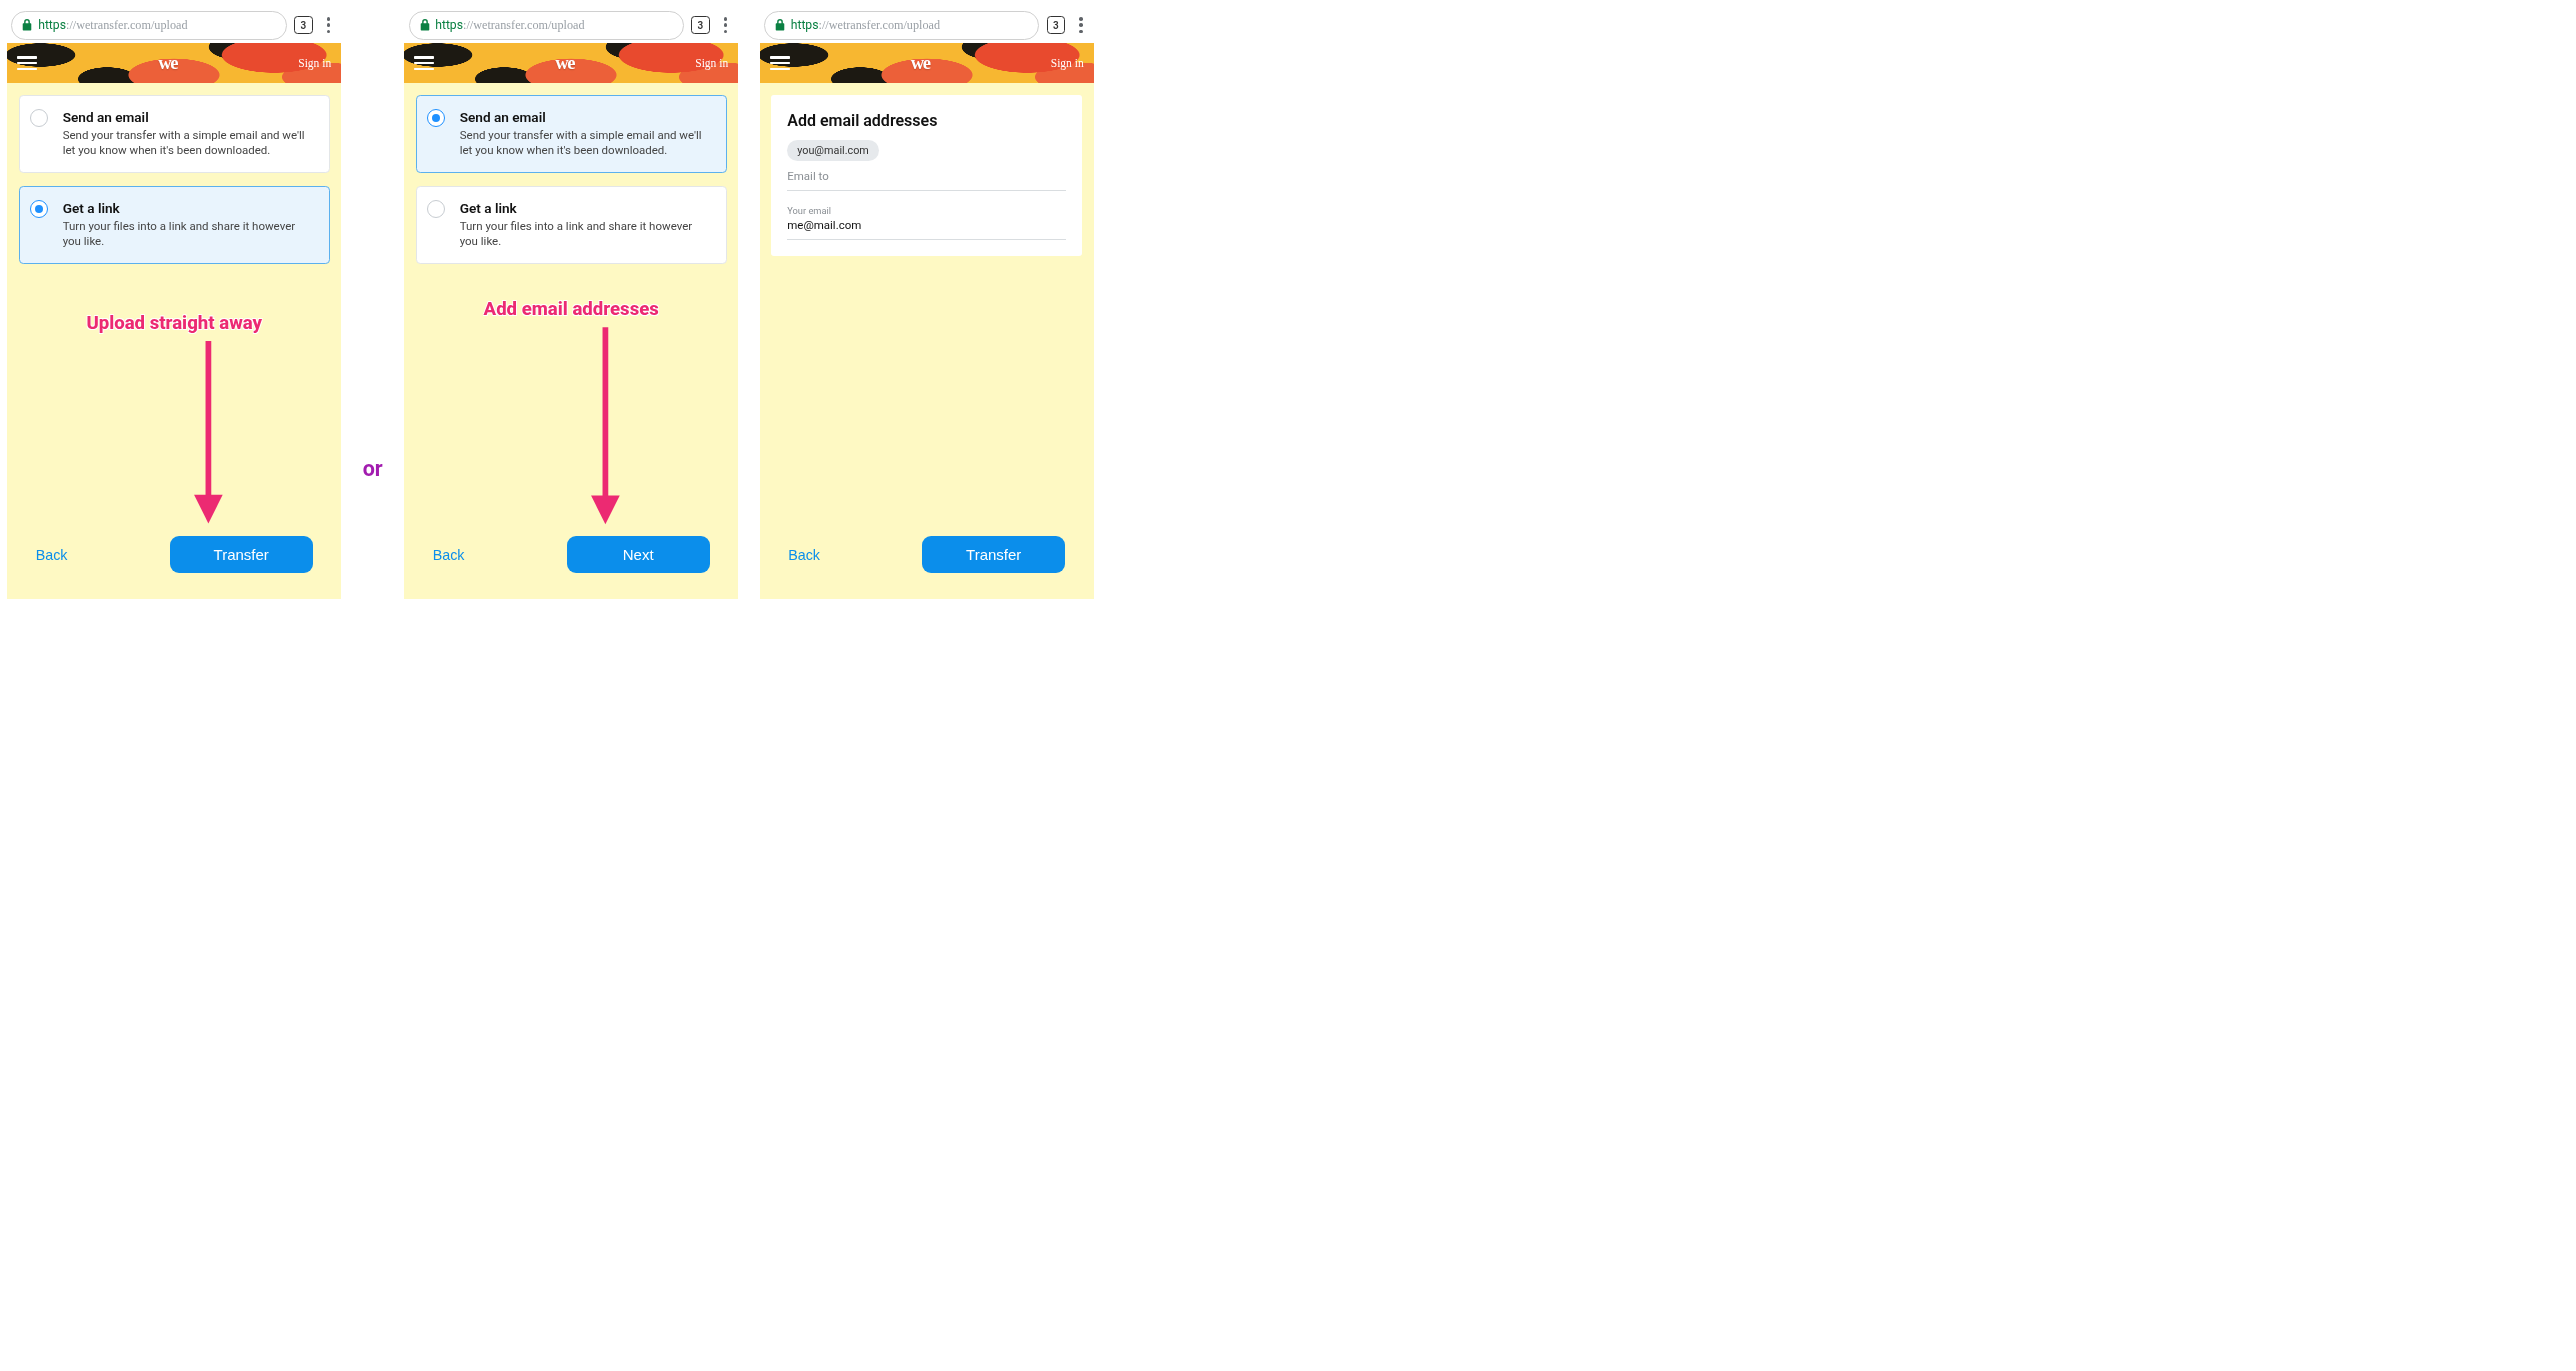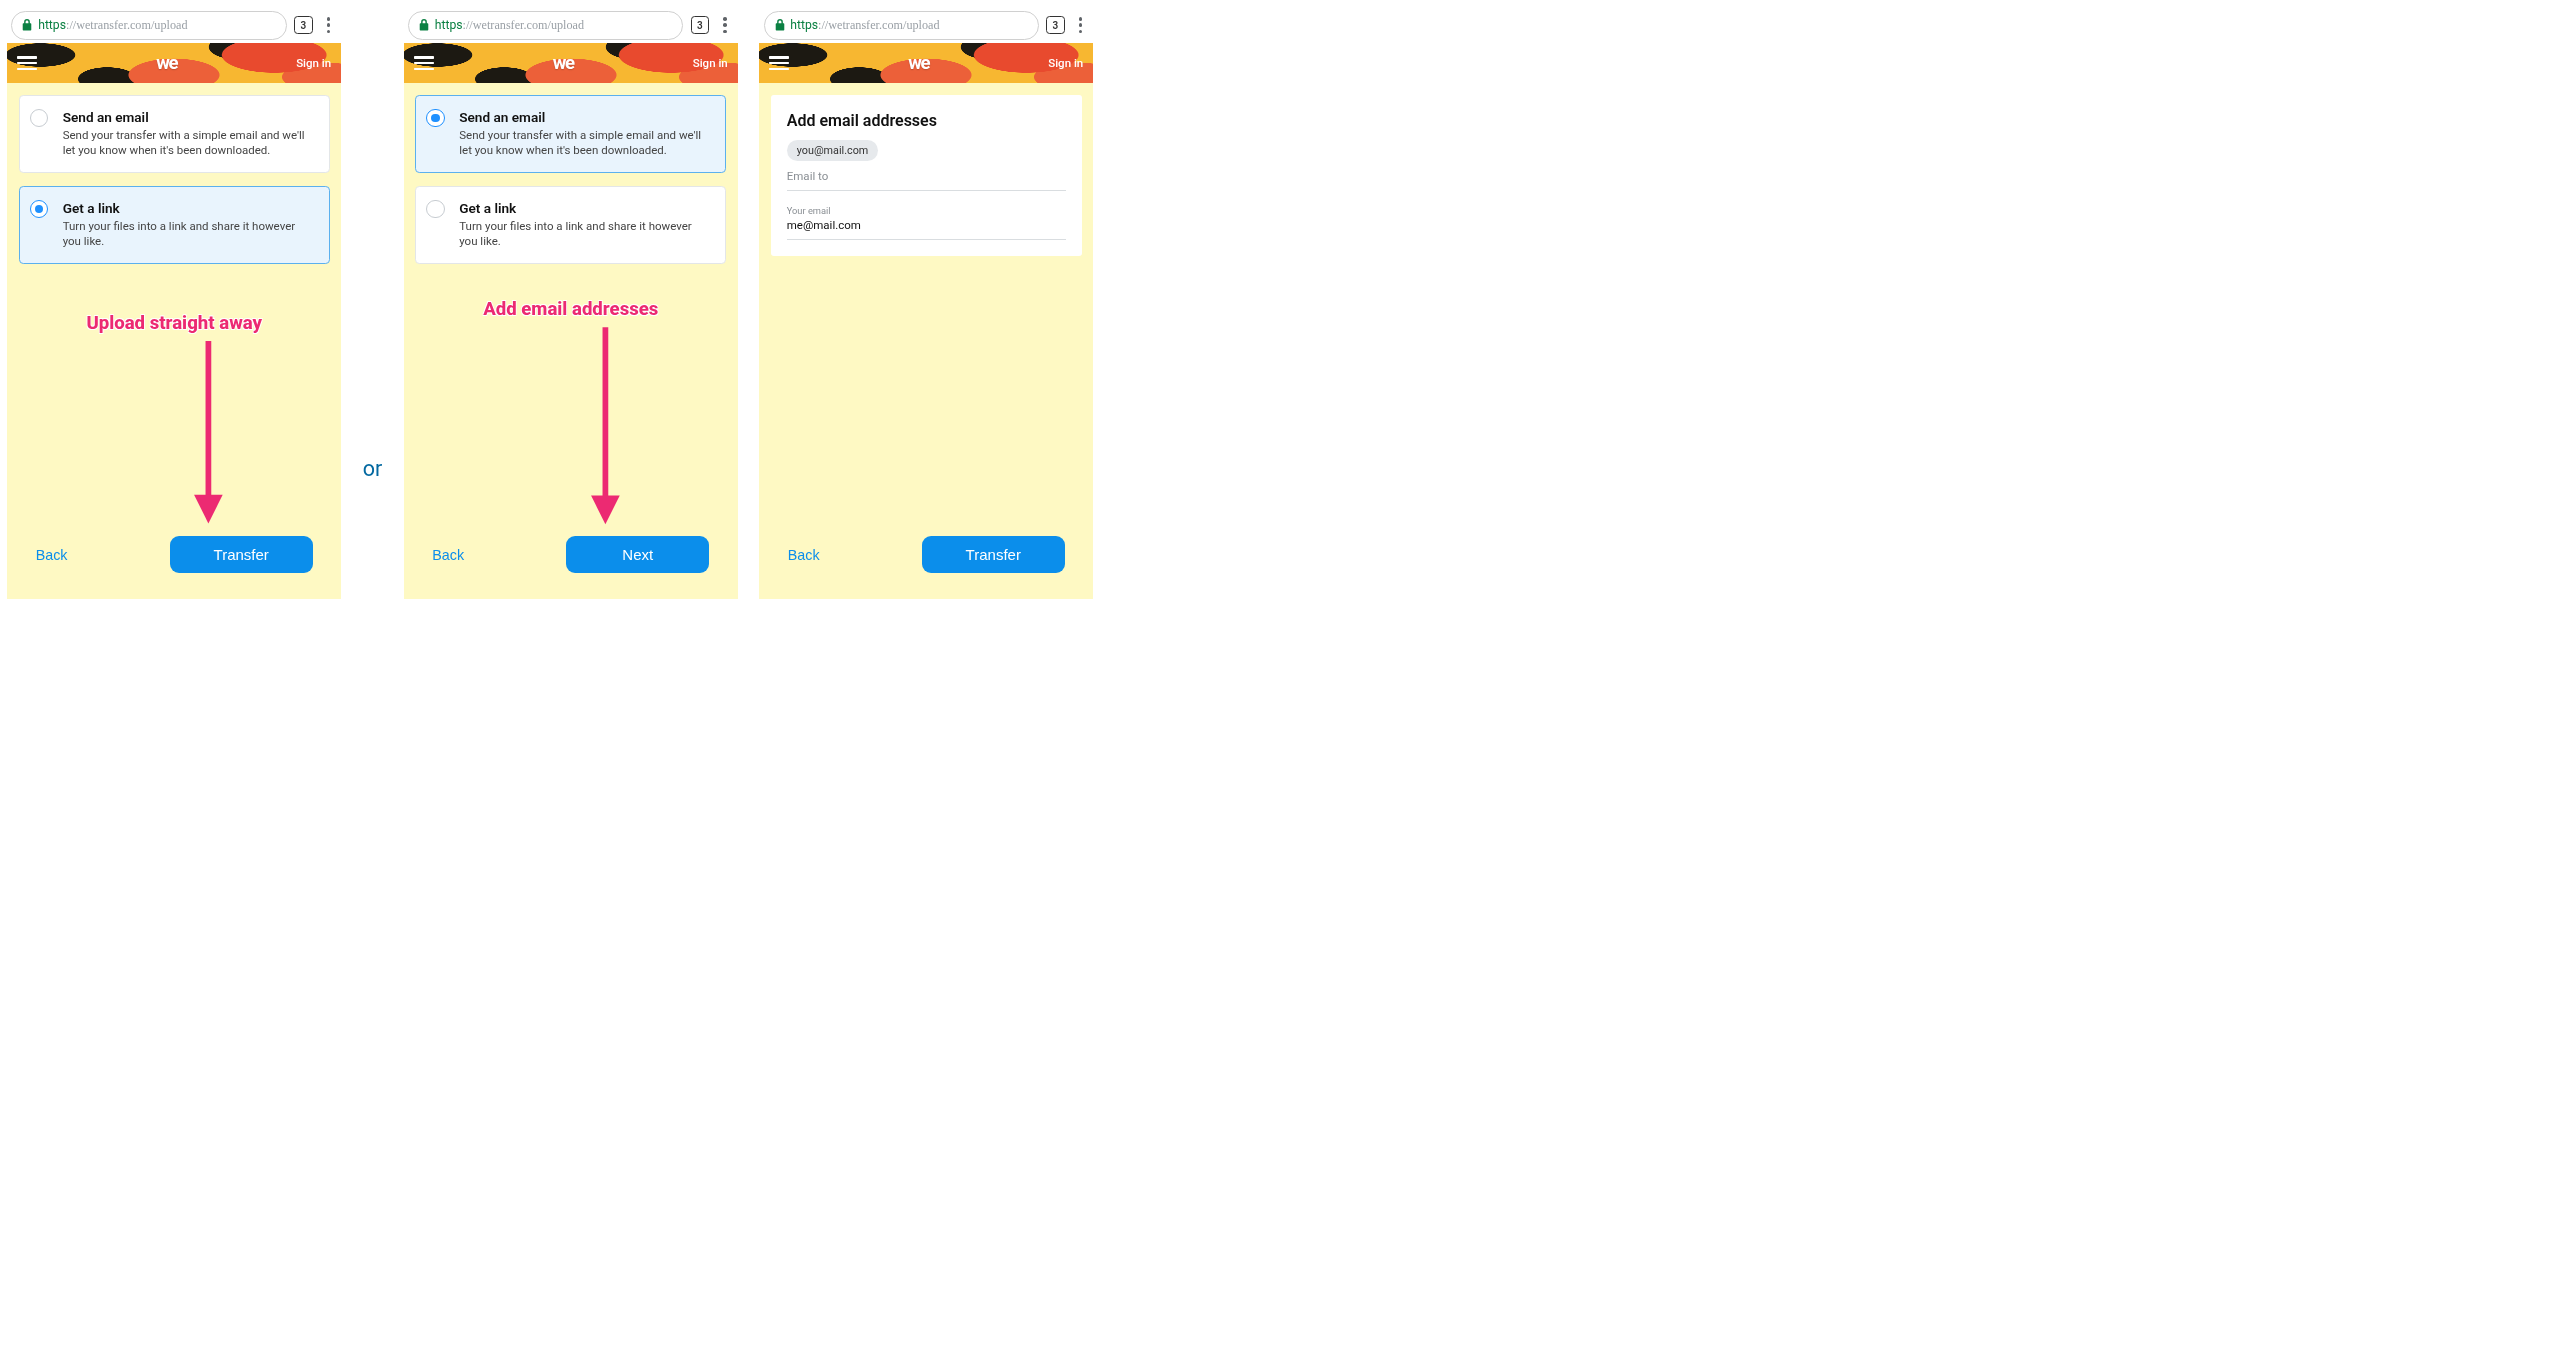--- a/index.html
+++ b/index.html
@@ -60,20 +60,21 @@
   
   .banner {
     height:40px;
     position:relative;
     overflow:hidden;
     background:#f7b731;
     display:flex;
     align-items:center;
     justify-content:space-between;
     padding:0 10px;
+    font-family:Liberation Serif, serif;
   }
   .camo-layer {
     position:absolute; inset:0;
     background:
       radial-gradient(ellipse 86px 29px at 10% 30%, #111 0 40%, transparent 41%),
       radial-gradient(ellipse 100px 36px at 50% 80%, #ec5c3a 0 45%, transparent 46%),
       radial-gradient(ellipse 115px 39px at 80% 30%, #e8452e 0 45%, transparent 46%),
       radial-gradient(ellipse 72px 29px at 30% 90%, #111 0 40%, transparent 41%),
       radial-gradient(ellipse 93px 32px at 95% 85%, #ec5c3a 0 45%, transparent 46%),
       radial-gradient(ellipse 79px 32px at 70% 10%, #111 0 40%, transparent 41%);
@@ -213,23 +214,23 @@
     left:0;
   }
   .arrow-svg {
     position:absolute;
     left:50%;
     transform:translateX(30%);
   }
 
   .or-divider {
     align-self:center;
-    color:#0369a1;
+    color:#a21caf;
     font-size:21.5px;
-    font-weight:400;
+    font-weight:700;
     margin-top:330px;
     text-shadow:0.7px 0.7px 0 #fff, -0.7px -0.7px 0 #fff, 0.7px -0.7px 0 #fff, -0.7px 0.7px 0 #fff;
   }
 </style>
 </head>
 <body>
 
 <div class="phone">
   <div class="addr-row">
     <div class="addr-bar">

